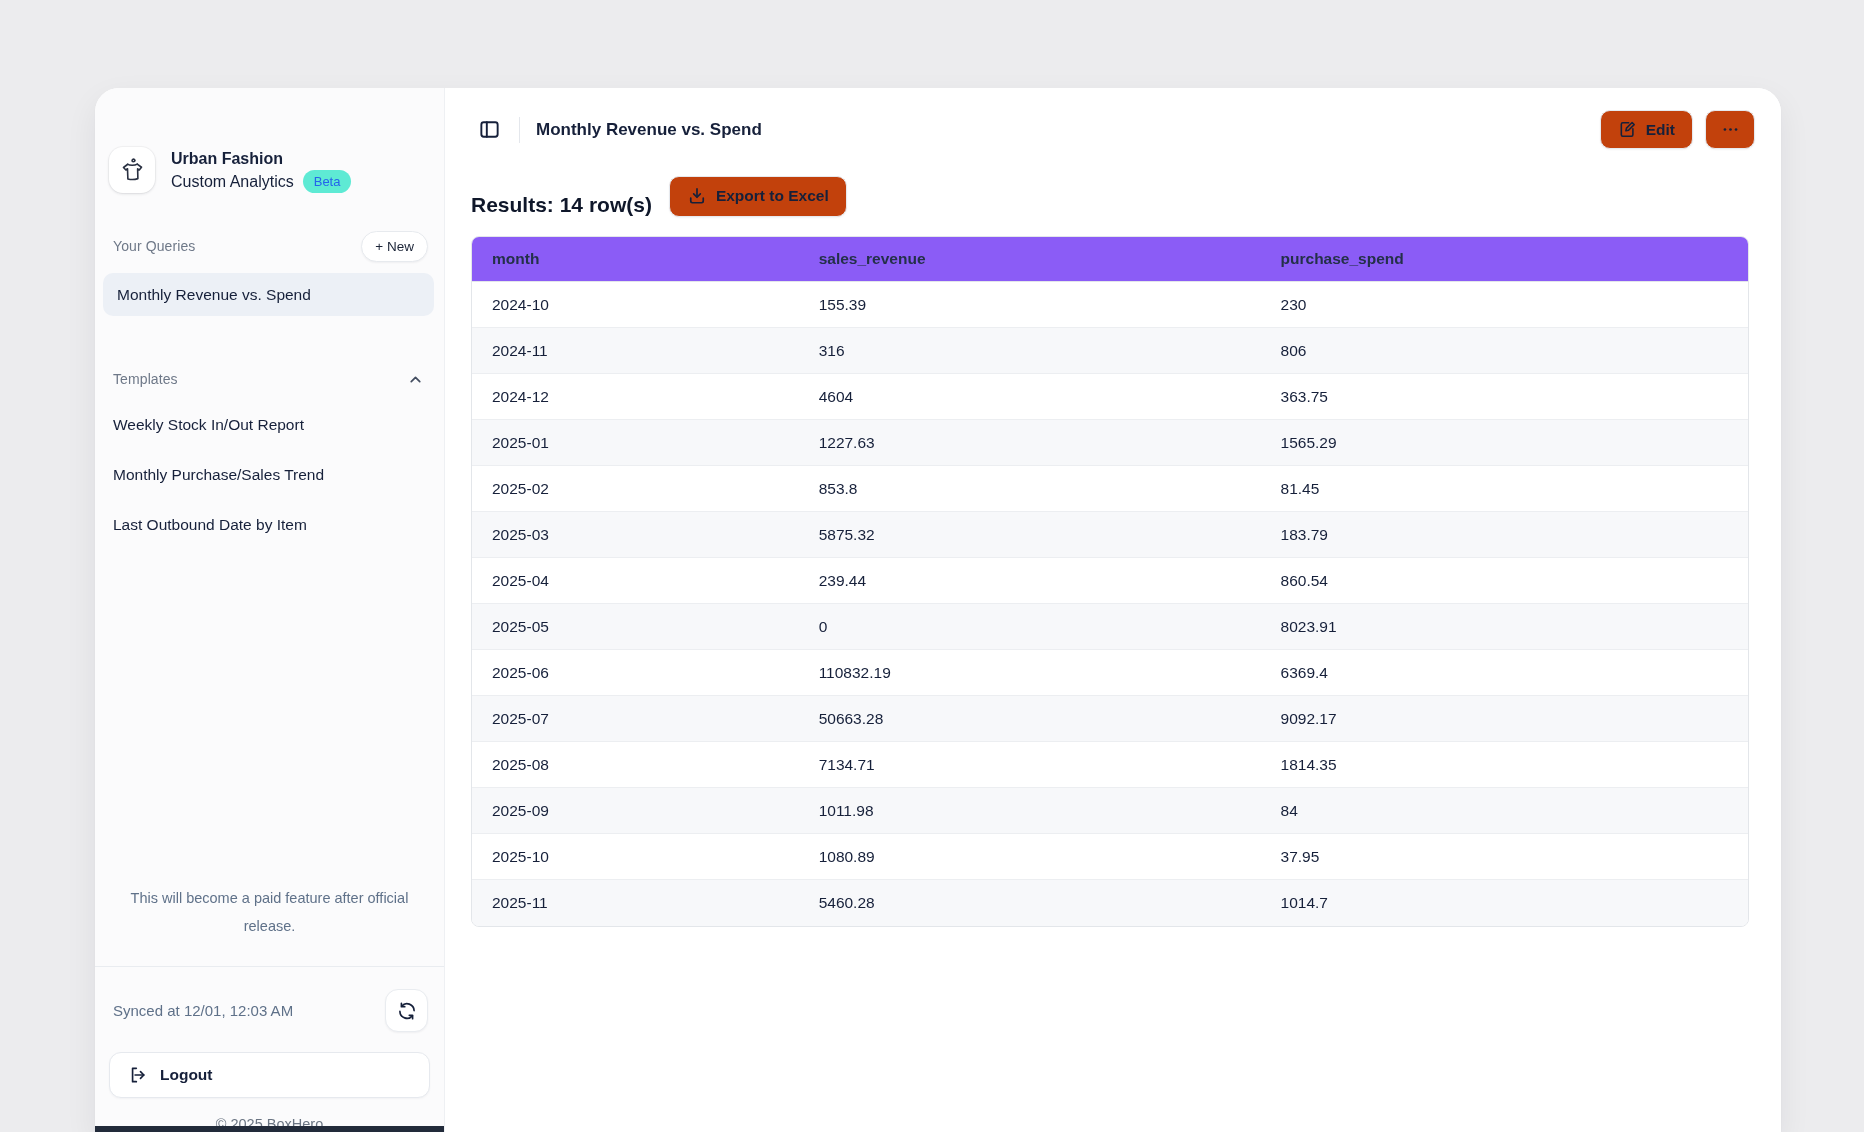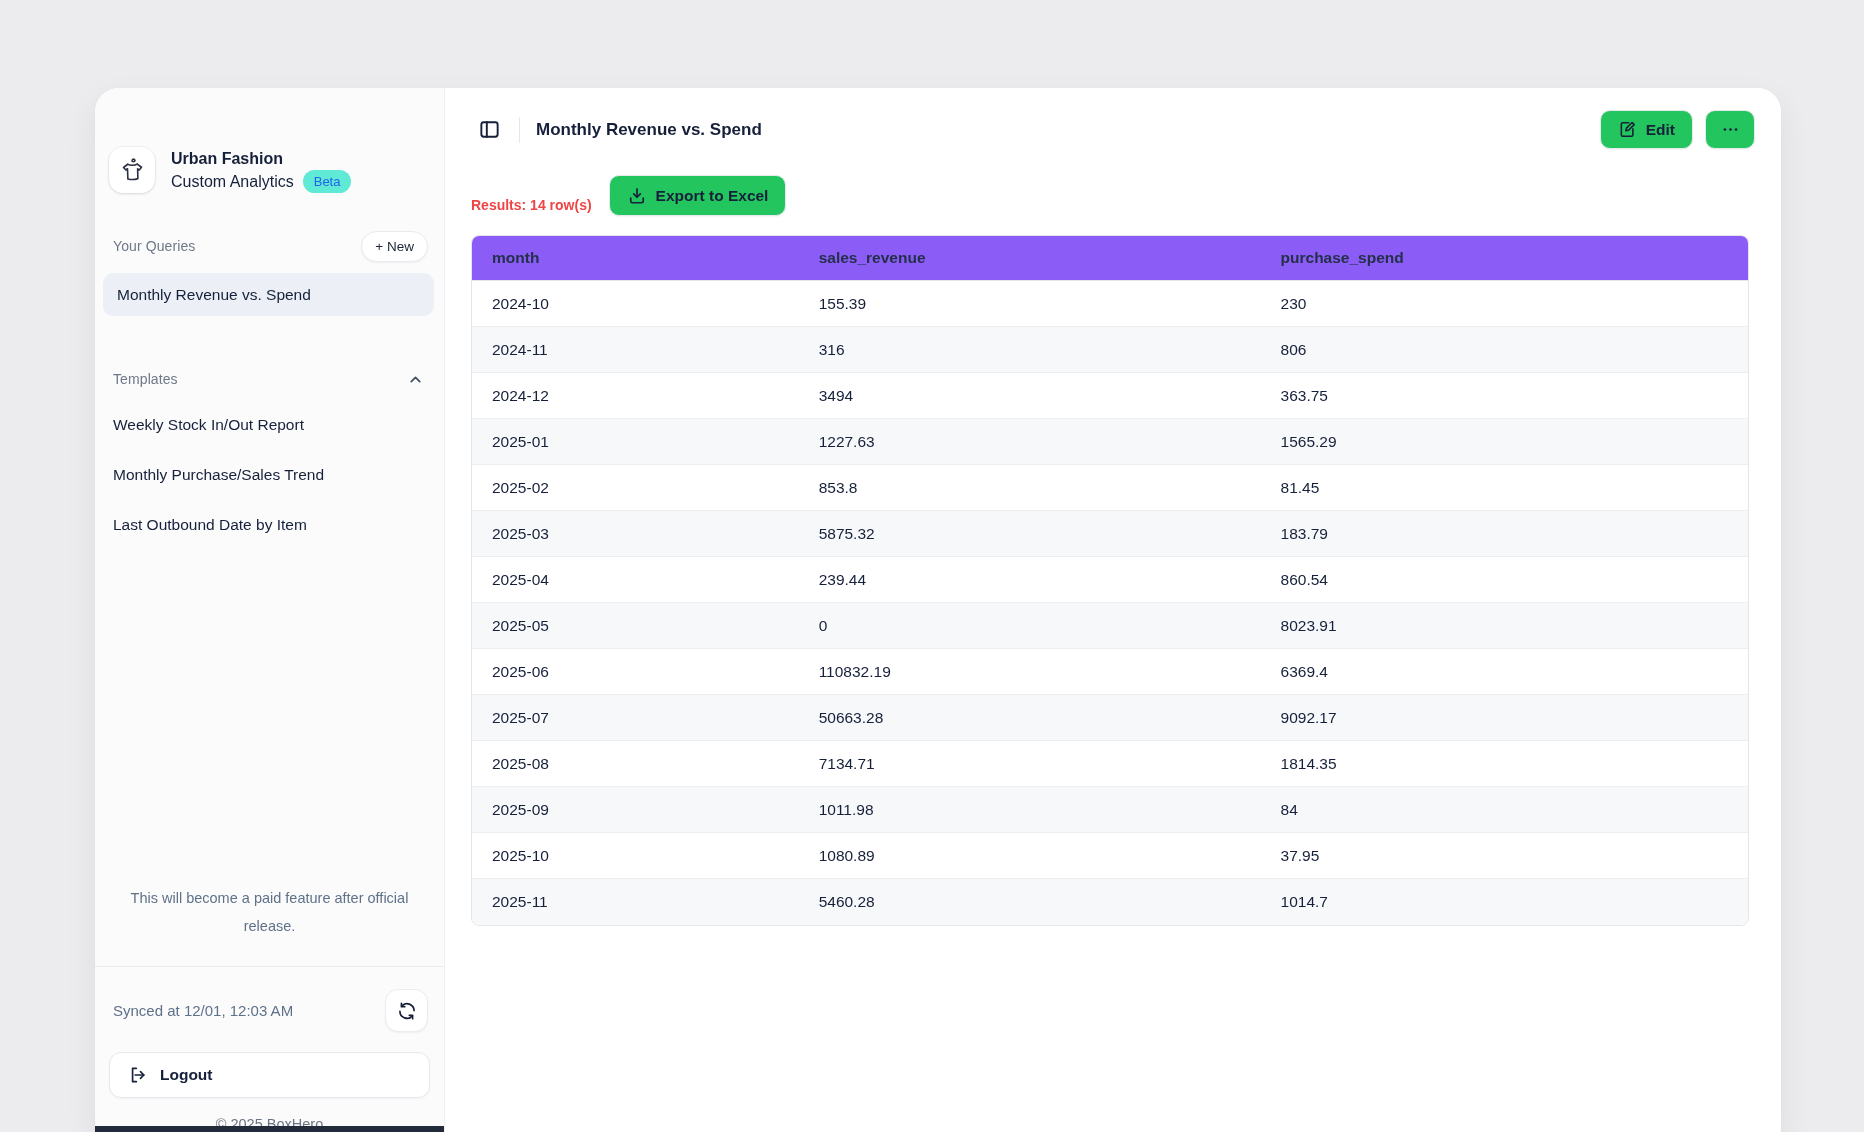--- a/index.html
+++ b/index.html
@@ -96,30 +96,30 @@
   .main { flex: 1; background: #ffffff; display: flex; flex-direction: column; min-width: 0; }
   .main-header { display: flex; align-items: center; padding: 22px 26px 0 26px; }
   .panel-btn {
     width: 36px; height: 36px; border: none; background: transparent; border-radius: 8px;
     display: flex; align-items: center; justify-content: center; color: #16203a; cursor: pointer;
   }
   .v-divider { width: 1px; height: 26px; background: #e4e7ec; margin: 0 16px 0 12px; }
   .page-title { font-size: 17px; font-weight: 600; color: #16203a; }
   .header-spacer { flex: 1; }
   .hdr-btn {
-    height: 39px; border-radius: 10px; background: #22c55e; border: 1px solid #e6e9ee;
+    height: 39px; border-radius: 10px; background: #c2410c; border: 1px solid #e6e9ee;
     box-shadow: 0 1px 2px rgba(16,24,40,.05); cursor: pointer; color: #16203a;
     display: flex; align-items: center; justify-content: center; gap: 9px;
     font-family: inherit; font-size: 15.5px; font-weight: 600;
   }
   .edit-btn { padding: 0 17px; }
   .more-btn { width: 50px; margin-left: 12px; }
 
   .results-row { display: flex; align-items: center; gap: 17px; padding: 0 26px; margin-top: 26px; }
-  .results-summary { font-size: 14px; font-weight: 700; color: #ef4444; margin-top: 18px; }
+  .results-summary { font-size: 21px; font-weight: 700; color: #0f172a; margin-top: 18px; }
   .export-btn { height: 41px; padding: 0 17px; font-weight: 600; }
 
   .table-wrap { margin: 19px 32px 0 26px; }
   table.results-table {
     width: 100%; border-collapse: separate; border-spacing: 0;
     border: 1px solid #e3e6ea; border-radius: 8px; overflow: hidden;
     font-size: 15.5px;
   }
   .results-table th {
     background: #8b5cf6; text-align: left; font-weight: 700; color: #243049;
@@ -268,21 +268,21 @@
                 <td>155.39</td>
                 <td>230</td>
               </tr>
               <tr class="striped">
                 <td>2024-11</td>
                 <td>316</td>
                 <td>806</td>
               </tr>
               <tr>
                 <td>2024-12</td>
-                <td>3494</td>
+                <td>4604</td>
                 <td>363.75</td>
               </tr>
               <tr class="striped">
                 <td>2025-01</td>
                 <td>1227.63</td>
                 <td>1565.29</td>
               </tr>
               <tr>
                 <td>2025-02</td>
                 <td>853.8</td>

